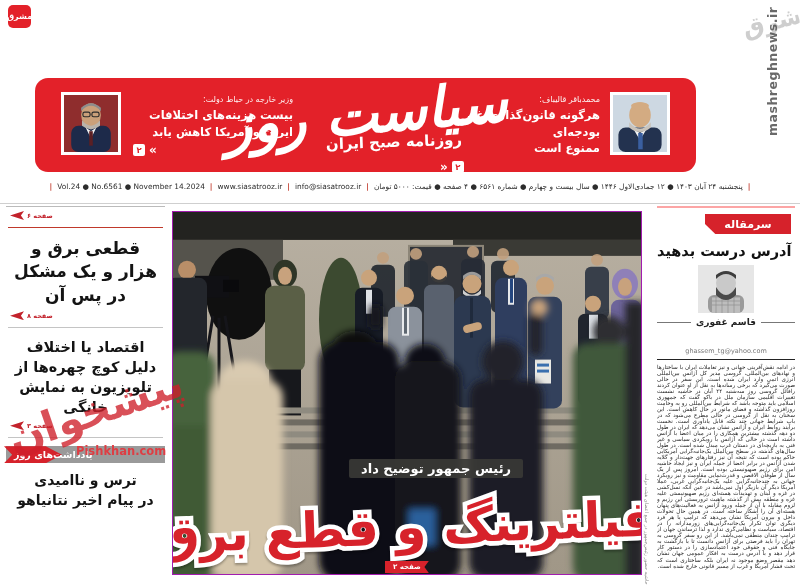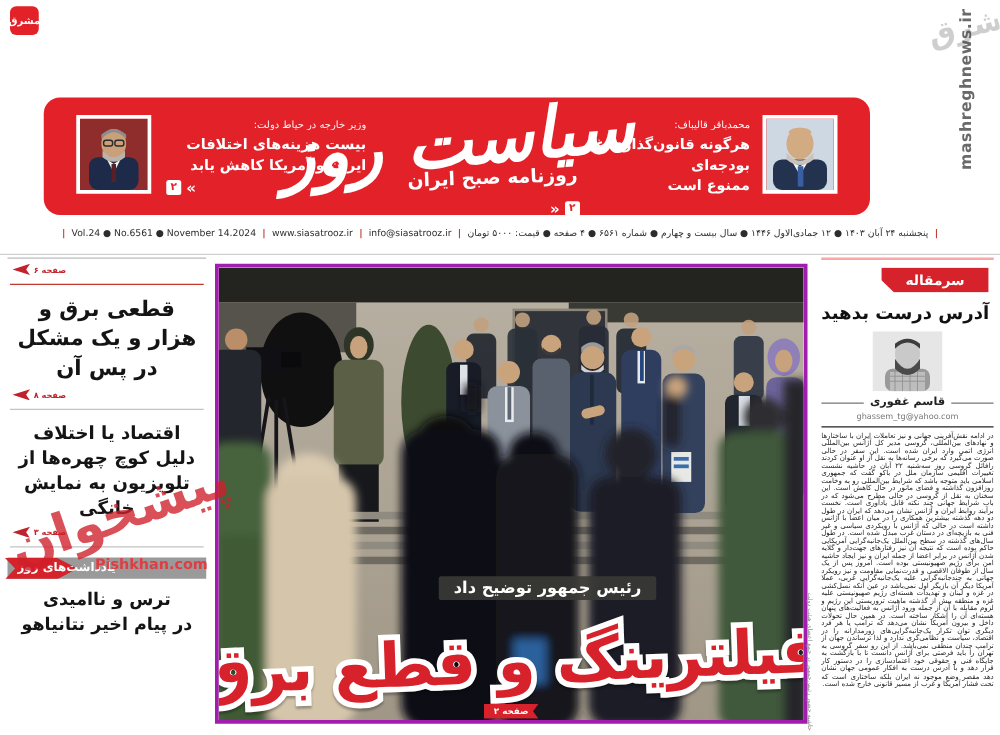--- a/index.html
+++ b/index.html
@@ -56,42 +56,42 @@
   #secbar .ribbon{position:absolute;left:-2px;top:0;width:58px;height:100%;background:#d6222b;
           clip-path:polygon(0 0,72% 0,100% 50%,72% 100%,0 100%,14% 50%);}
   #secbar .sectxt{color:#fff;font-size:9.5px;font-weight:bold;padding-left:6px;position:relative;z-index:1;text-align:right;}
   
   #pishkhan{position:absolute;left:0;top:372px;width:190px;height:120px;pointer-events:none;z-index:9;}
   #pish-script{position:absolute;left:4px;top:14px;font-size:42px;font-weight:bold;color:#cf1f2a;
                opacity:.78;transform:rotate(-19deg);white-space:nowrap;}
   #pish-domain{position:absolute;left:76px;top:72px;font-size:11.5px;font-weight:bold;color:#e2393f;
                direction:ltr;opacity:.95;}
   
-  #photo{position:absolute;left:172px;top:211px;width:468px;height:362px;border:3px solid #a21caf;
+  #photo{position:absolute;left:172px;top:211px;width:468px;height:362px;border:1px solid #a21caf;
          box-sizing:content-box;overflow:hidden;}
   #photo svg.scene{width:100%;height:100%;display:block;}
   #kicker{position:absolute;left:176px;top:247px;background:rgba(58,58,54,.9);color:#fff;
           font-size:13px;font-weight:bold;padding:2px 12px;border-radius:2px;z-index:6;}
   #headline-wrap{position:absolute;left:0;top:258px;width:468px;height:112px;z-index:6;
                  filter:drop-shadow(0 2px 1px rgba(0,0,0,.3));}
   #photo-tag{position:absolute;left:212px;top:349px;background:#d7222b;color:#fff;font-size:7px;
              font-weight:bold;padding:2px 8px;clip-path:polygon(0 0,100% 0,90% 50%,100% 100%,0 100%);z-index:6;}
   #vcaption{position:absolute;left:644px;top:255px;height:330px;writing-mode:vertical-rl;
             font-size:5px;color:#8a8a8a;letter-spacing:1px;z-index:3;}
   
   #editorial{position:absolute;left:657px;top:206px;width:138px;height:382px;border-top:2px solid #fca5a5;
              z-index:4;overflow:hidden;}
   #ed-badge{width:86px;height:20px;background:#d6222b;color:#fff;font-size:11px;font-weight:bold;
             display:flex;align-items:center;justify-content:center;margin:6px 4px 0 auto;
             clip-path:polygon(0 0,100% 0,100% 100%,12% 100%,0 50%);}
   #ed-title{font-size:14.5px;font-weight:bold;color:#111;text-align:left;margin:9px 0 6px;}
   #ed-photo{width:56px;height:48px;margin:0 auto;display:block;}
   #ed-author{display:flex;align-items:center;gap:5px;font-size:9px;font-weight:bold;color:#222;margin-top:4px;}
   #ed-author::before,#ed-author::after{content:"";flex:1;border-top:1px solid #777;}
-  #ed-email{font-size:6.5px;color:#777;text-align:center;direction:ltr;margin-top:2px;
+  #ed-email{font-size:6.5px;color:#777;text-align:center;direction:ltr;margin-top:20px;
             border-bottom:1.5px solid #222;padding-bottom:4px;}
   #ed-body{font-size:5.65px;line-height:1.065;color:#1f1f1f;text-align:justify;margin-top:4px;}
 </style>
 </head>
 <body>
 
 <div id="page">
 
   <div id="logo-tl">مشرق</div>
   <div id="wm-script">مشرق</div>

